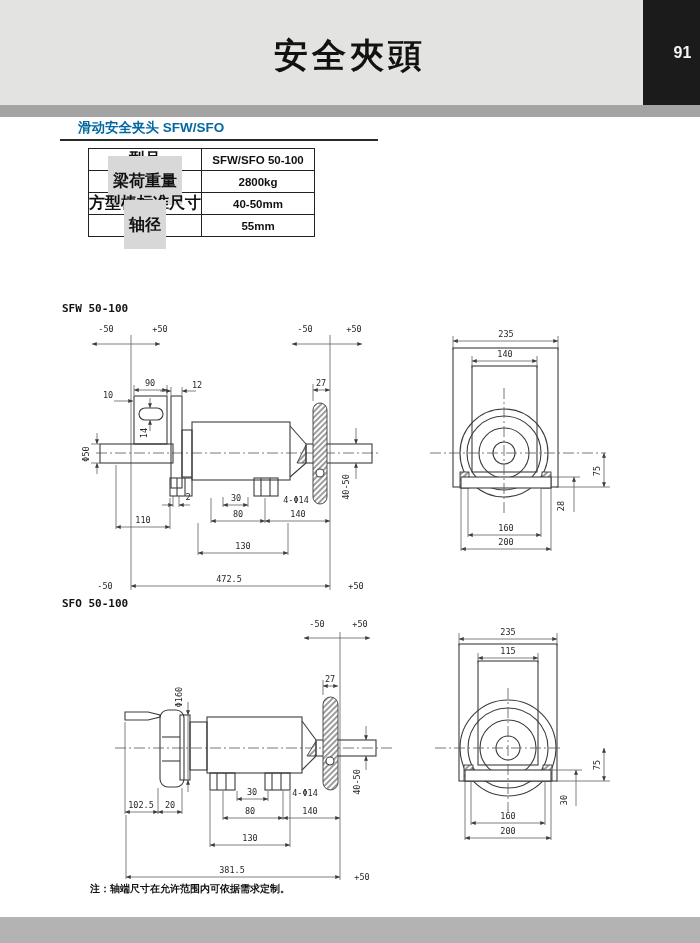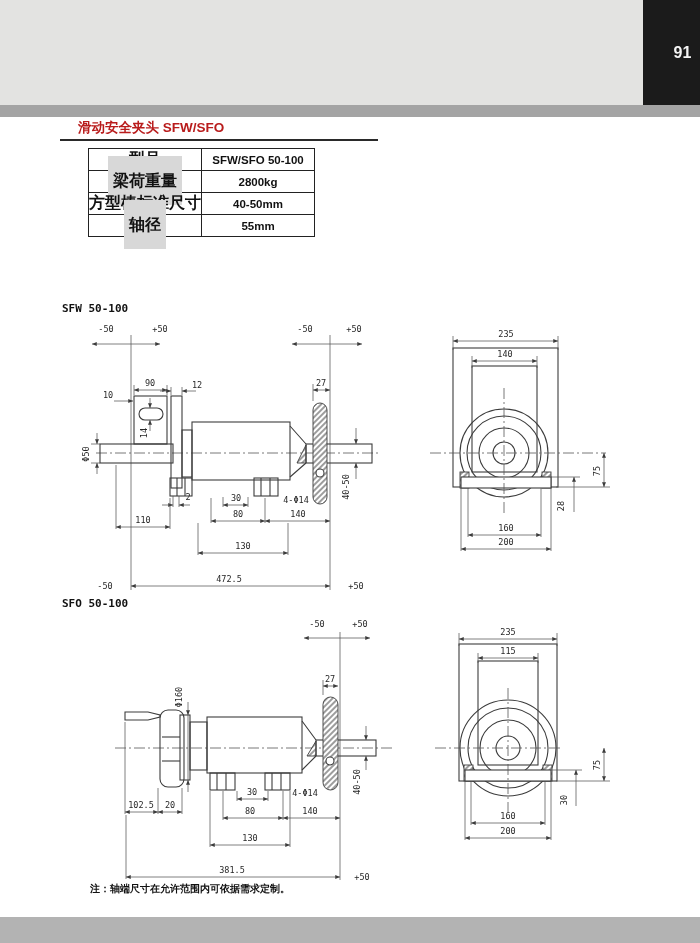--- a/index.html
+++ b/index.html
@@ -8,21 +8,21 @@
   
   .header{position:absolute;left:0;top:0;width:643px;height:105px;background:#e3e3e1;}
   .header-title{position:absolute;left:0;top:33px;width:700px;text-align:center;
         font-size:34px;font-weight:bold;letter-spacing:4px;color:#121212;}
   .page-box{position:absolute;left:643px;top:0;width:79px;height:105px;background:#1b1b1b;
         color:#f4f4f4;display:flex;align-items:center;justify-content:center;
         font-size:16px;font-weight:bold;}
   .strip-top{position:absolute;left:0;top:105px;width:700px;height:12px;background:#a4a4a4;}
   .strip-bottom{position:absolute;left:0;top:917px;width:700px;height:26px;background:#b3b3b3;}
   
-  .section-title{position:absolute;left:78px;top:119px;font-size:13.5px;font-weight:bold;color:#b91c1c;}
+  .section-title{position:absolute;left:78px;top:119px;font-size:13.5px;font-weight:bold;color:#0369a1;}
   .section-rule{position:absolute;left:60px;top:139px;width:318px;height:2px;background:#2a2a2a;}
   
   .spec-table{position:absolute;left:88px;top:148px;border-collapse:collapse;}
   .spec-table td{border:1.4px solid #222;width:112px;height:20px;text-align:center;
         vertical-align:middle;font-size:16px;color:#111;padding:0;}
   .spec-table td.lbl{font-weight:bold;}
   .spec-table td.val{font-family:Liberation Sans, sans-serif;font-size:11.5px;font-weight:bold;}
   .shade{background:#d8d8d8;padding:16px 5px;}
   
   .drawings{position:absolute;left:0;top:295px;}
@@ -35,20 +35,21 @@
   .cl{stroke:#555;stroke-width:0.8;fill:none;stroke-dasharray:11 3 2 3;}
   .t{font-family:"DejaVu Sans Mono",monospace;font-size:8.5px;fill:#272727;text-anchor:middle;}
   .tt{font-family:"DejaVu Sans Mono",monospace;font-size:11px;font-weight:bold;fill:#111;text-anchor:start;}
 </style>
 </head>
 <body>
 
 <div class="page">
 
   <div class="header"></div>
+  <div class="header-title">安全夾頭</div>
   <div class="page-box">
     <span>91</span>
   </div>
   <div class="strip-top"></div>
 
   <div class="section-title">滑动安全夹头 SFW/SFO</div>
   <div class="section-rule"></div>
 
   <table class="spec-table">
     <tbody>

